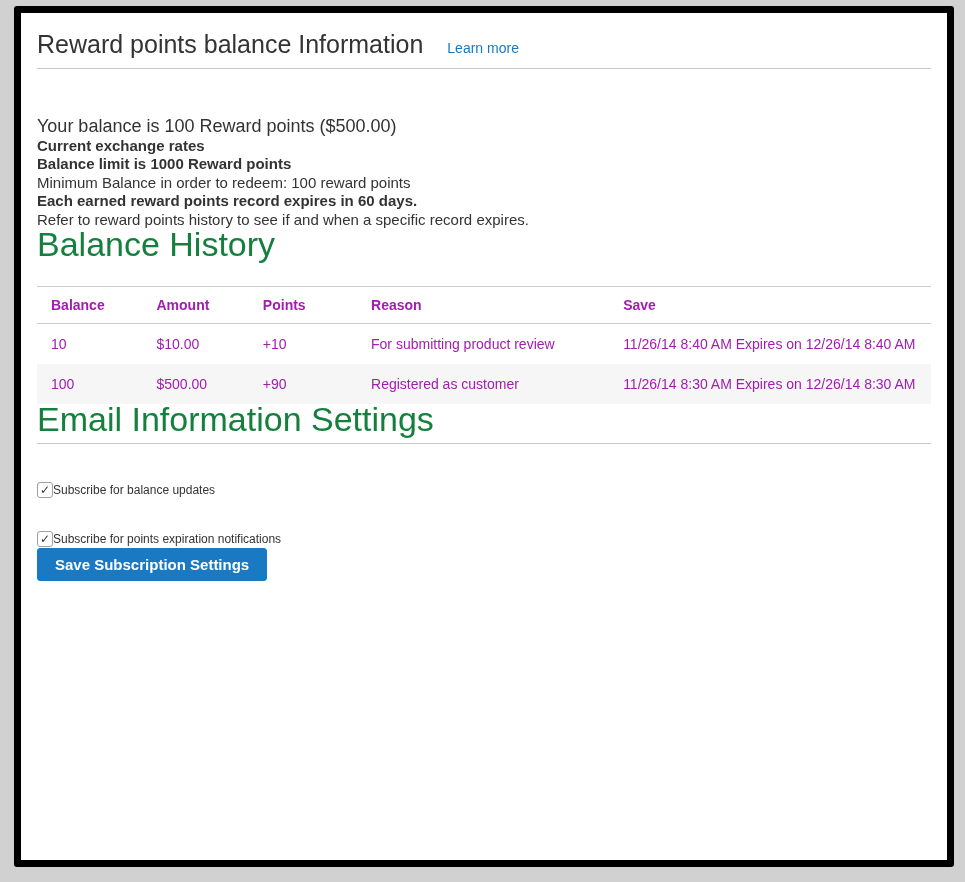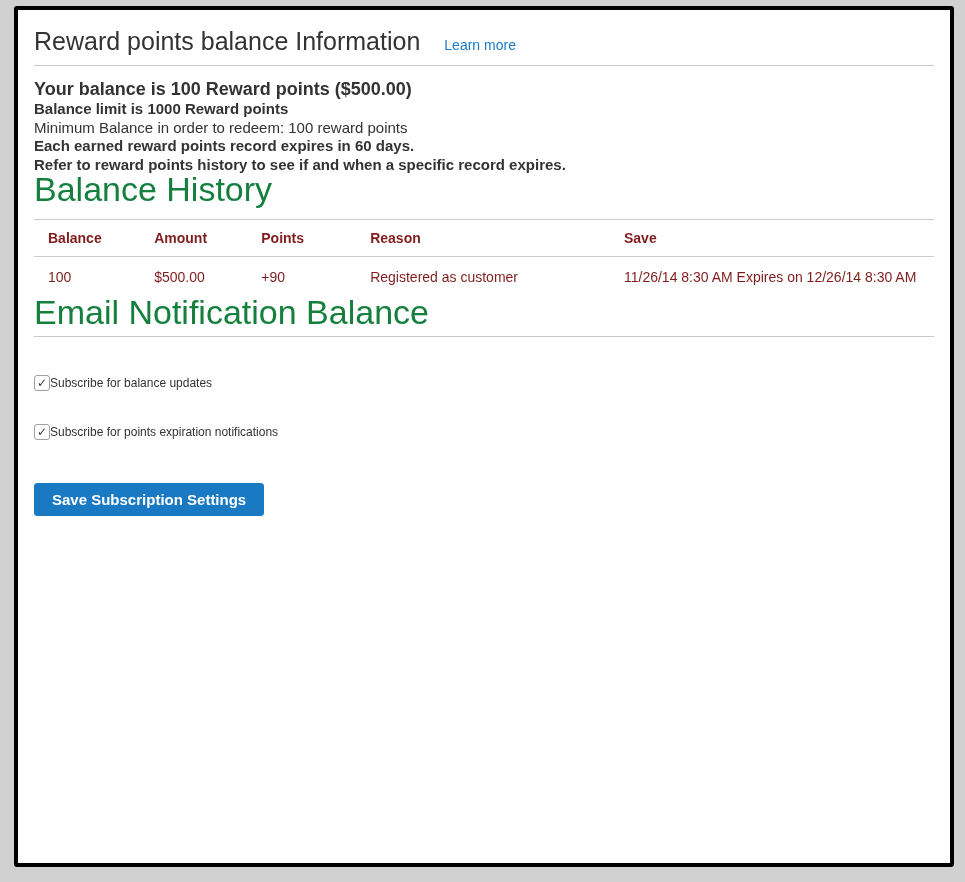--- a/index.html
+++ b/index.html
@@ -9,21 +9,21 @@
     width: 965px;
     height: 882px;
     background: #d1d1d1;
     font-family: "Liberation Sans", "DejaVu Sans", sans-serif;
     color: #333333;
   }
   .card {
     margin: 6px 11px 13px 14px;
     min-height: 861px;
     background: #ffffff;
-    border: 4px solid #000000;
+    border: 7px solid #000000;
     border-radius: 3px;
     padding: 16px 16px 22px 16px;
   }
   
   .title-row {
     display: flex;
     align-items: baseline;
   }
   h1.page-title {
     margin: 0;
@@ -40,61 +40,60 @@
     text-decoration: none;
     cursor: pointer;
   }
   hr.divider {
     border: 0;
     border-top: 1px solid #c9c9c9;
     margin: 9px 0 0 0;
   }
   
   .balance-summary {
-    margin: 13px 0 0 0;
+    margin: 47px 0 0 0;
     font-size: 18px;
     line-height: 21px;
-    font-weight: bold;
   }
   p.block-heading {
     margin: 0;
     font-size: 15px;
     font-weight: 700;
     line-height: 18px;
   }
   .mt-exchange  { margin-top: 35px; }
   .mt-limit     { margin-top: 27px; }
   .mt-expiry    { margin-top: 28px; }
   p.body-text {
     margin: 0;
     font-size: 15px;
     line-height: 19px;
   }
   .rates { margin-top: 11px; line-height: 20px; }
   .minimum { margin-top: 11px; }
-  .note { margin-top: 10px; font-weight: bold; }
+  .note { margin-top: 10px; }
   strong { font-weight: 700; }
   
   h2.section-title {
     margin: 0;
     font-size: 34px;
     font-weight: 300;
     line-height: 30px;
     color: #15803d;
   }
   .mt-history { margin-top: 51px; }
   .mt-email   { margin-top: 65px; }
   .email-divider { margin-top: 7px; }
   
   table.history-table {
     width: 100%;
-    margin-top: 15px;
+    margin-top: 27px;
     border-collapse: collapse;
     font-size: 14px;
-    color: #7f1d1d;
+    color: #a21caf;
   }
   .history-table th {
     text-align: left;
     font-weight: 700;
     padding: 10px 8px 10px 14px;
     border-top: 1px solid #cccccc;
     border-bottom: 1px solid #cccccc;
   }
   .history-table td {
     padding: 12px 8px 12px 14px;
@@ -131,21 +130,20 @@
     color: #333333;
   }
   .checkbox.checked .check { visibility: visible; }
   .checkbox-label {
     font-size: 12px;
     line-height: 18px;
     cursor: pointer;
   }
   
   button.save-button {
-    margin-top: 42px;
     display: inline-block;
     background: #1979c3;
     color: #ffffff;
     border: 1px solid #1979c3;
     border-radius: 3px;
     font-family: "Liberation Sans", "DejaVu Sans", sans-serif;
     font-size: 15px;
     font-weight: 700;
     padding: 7px 17px;
     line-height: 17px;
@@ -161,20 +159,21 @@
   <div class="title-row">
     <h1 class="page-title">Reward points balance Information</h1>
     <a class="learn-more">Learn more</a>
   </div>
   <hr class="divider">
 
   
   <p class="balance-summary">Your balance is 100 Reward points ($500.00)</p>
 
   
+  <p class="block-heading mt-exchange">Current exchange rates</p>
 
   
   <p class="block-heading mt-limit">Balance limit is 1000 Reward points</p>
   <p class="body-text minimum">Minimum Balance in order to redeem: 100 reward points</p>
 
   
   <p class="block-heading mt-expiry">Each earned reward points record expires in 60 days.</p>
   <p class="body-text note">Refer to reward points history to see if and when a specific record expires.</p>
 
   
@@ -184,31 +183,38 @@
       <tr>
         <th class="col-balance">Balance</th>
         <th class="col-amount">Amount</th>
         <th class="col-points">Points</th>
         <th class="col-reason">Reason</th>
         <th class="col-date">Save</th>
       </tr>
     </thead>
     <tbody>
       <tr>
+        <td>10</td>
+        <td>$10.00</td>
+        <td>+10</td>
+        <td>For submitting product review</td>
+        <td>11/26/14 8:40 AM Expires on 12/26/14 8:40 AM</td>
+      </tr>
+      <tr>
         <td>100</td>
         <td>$500.00</td>
         <td>+90</td>
         <td>Registered as customer</td>
         <td>11/26/14 8:30 AM Expires on 12/26/14 8:30 AM</td>
       </tr>
     </tbody>
   </table>
 
   
-  <h2 class="section-title mt-email">Email Notification Balance</h2>
+  <h2 class="section-title mt-email">Email Information Settings</h2>
   <hr class="divider email-divider">
 
   <div class="checkbox-row cb-row-1">
     <span class="checkbox checked">
         <span class="check">✓</span>
       </span>
     <span class="checkbox-label">Subscribe for balance updates</span>
   </div>
 
   <div class="checkbox-row cb-row-2">

